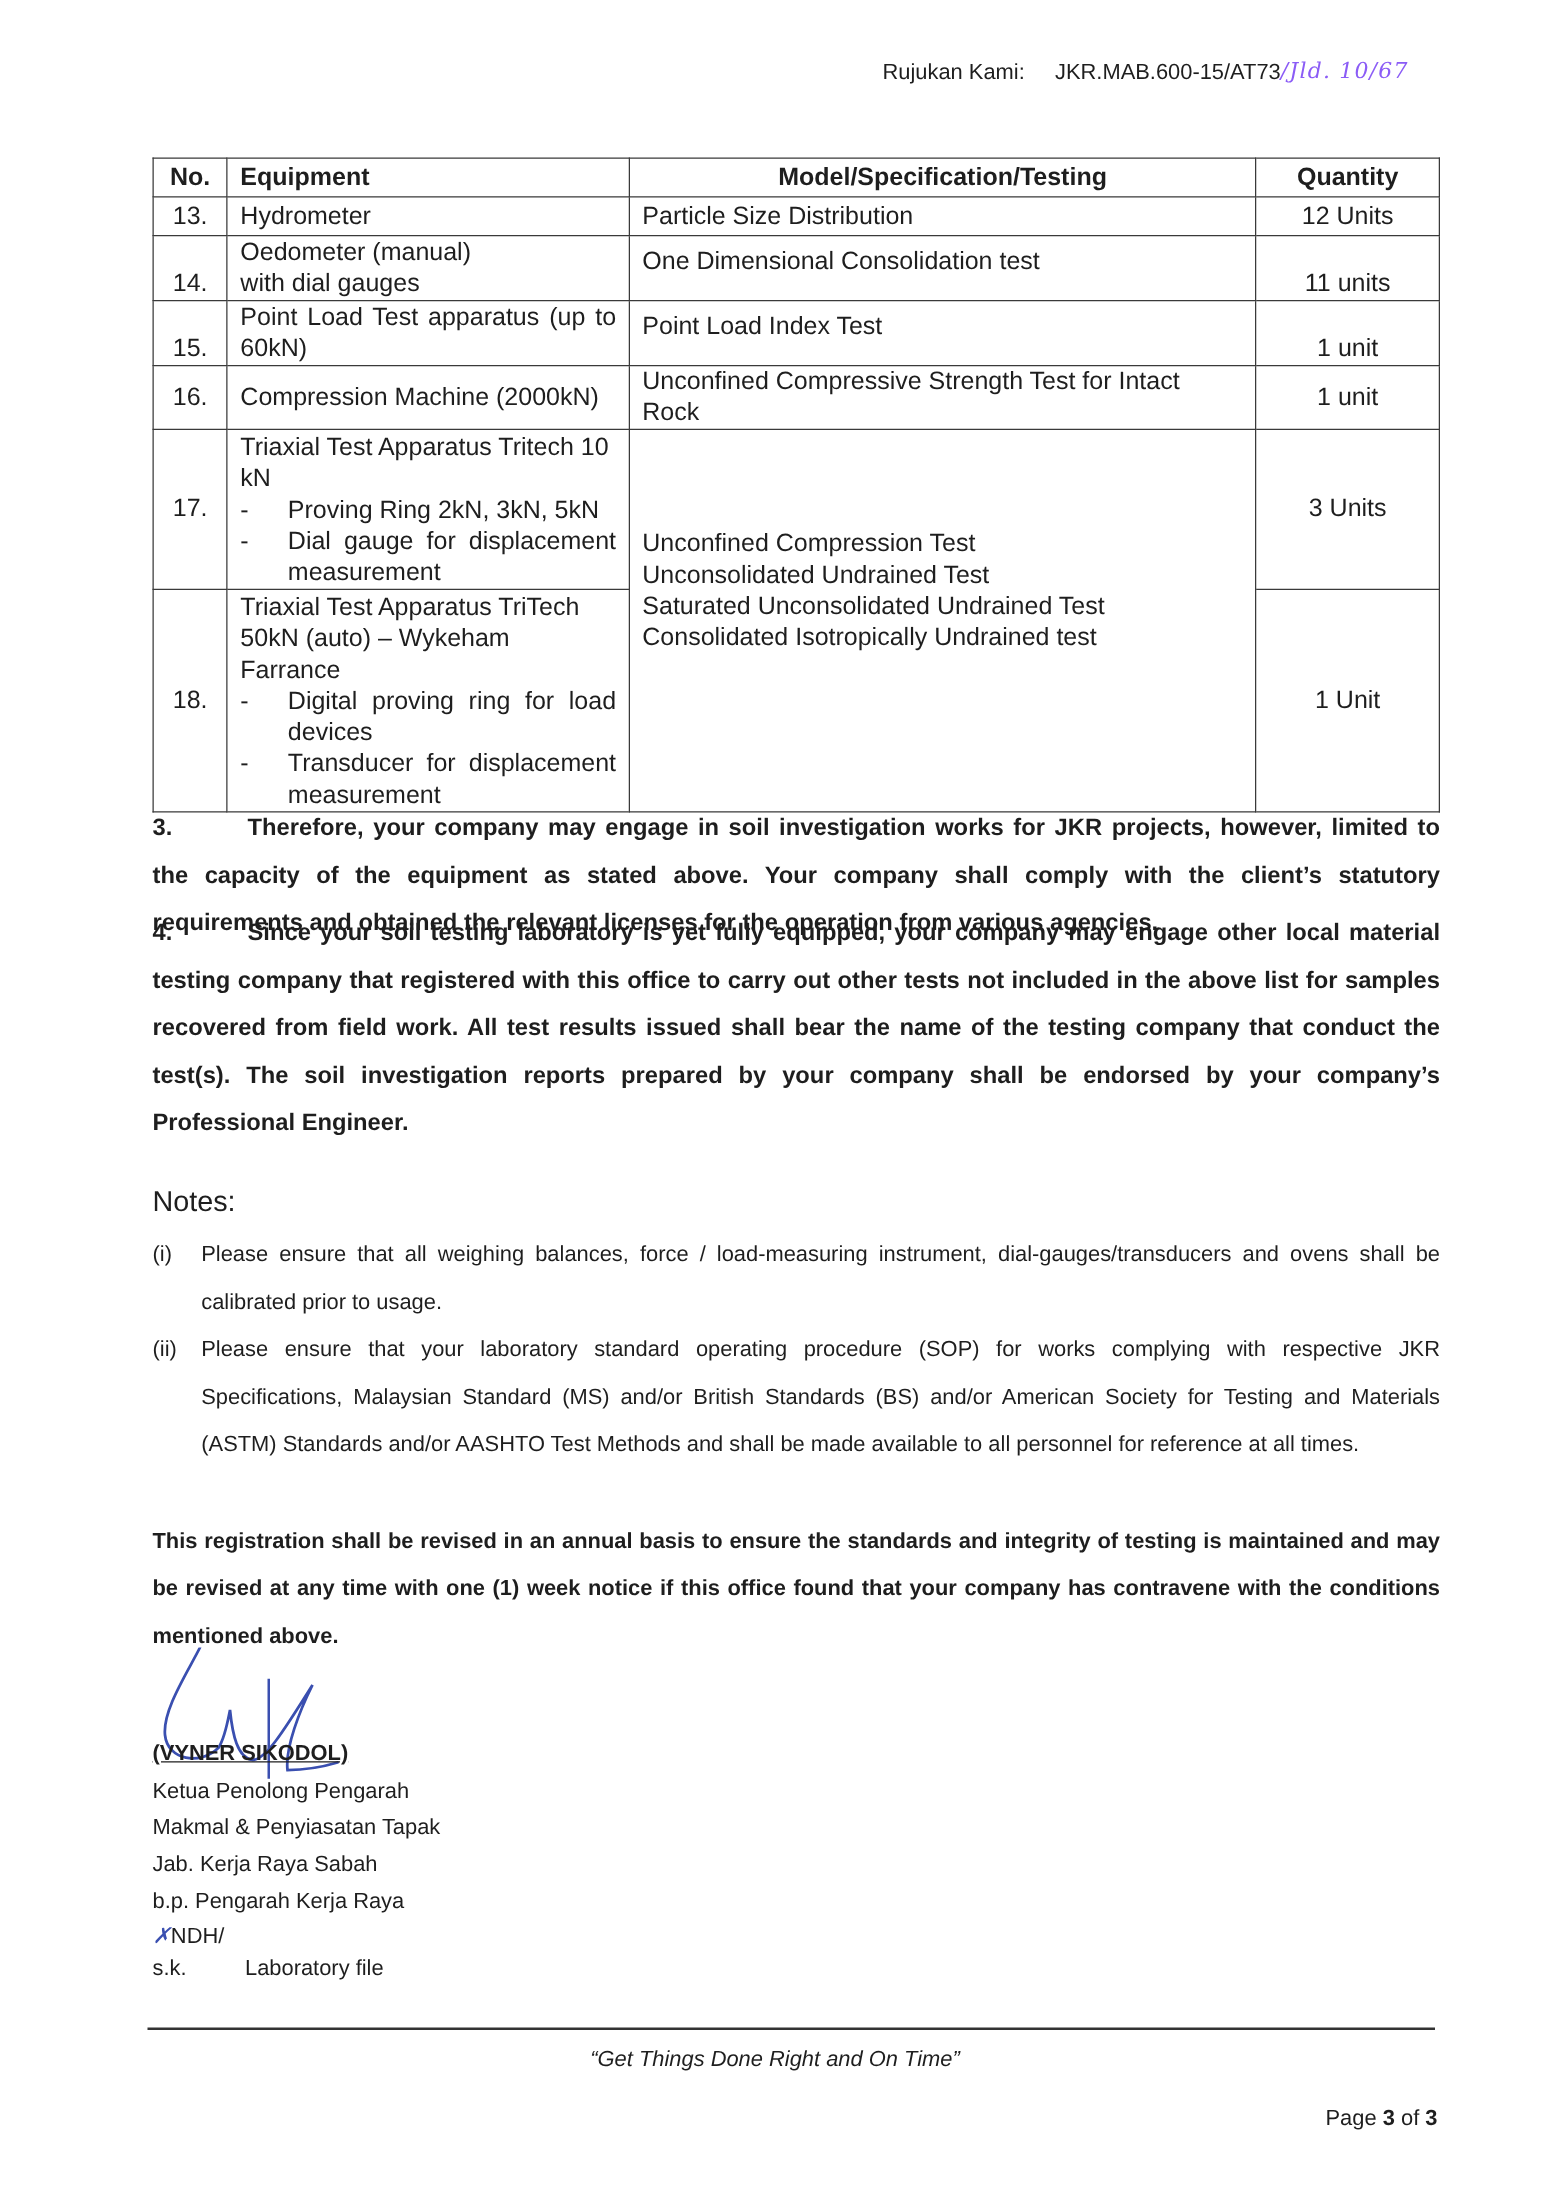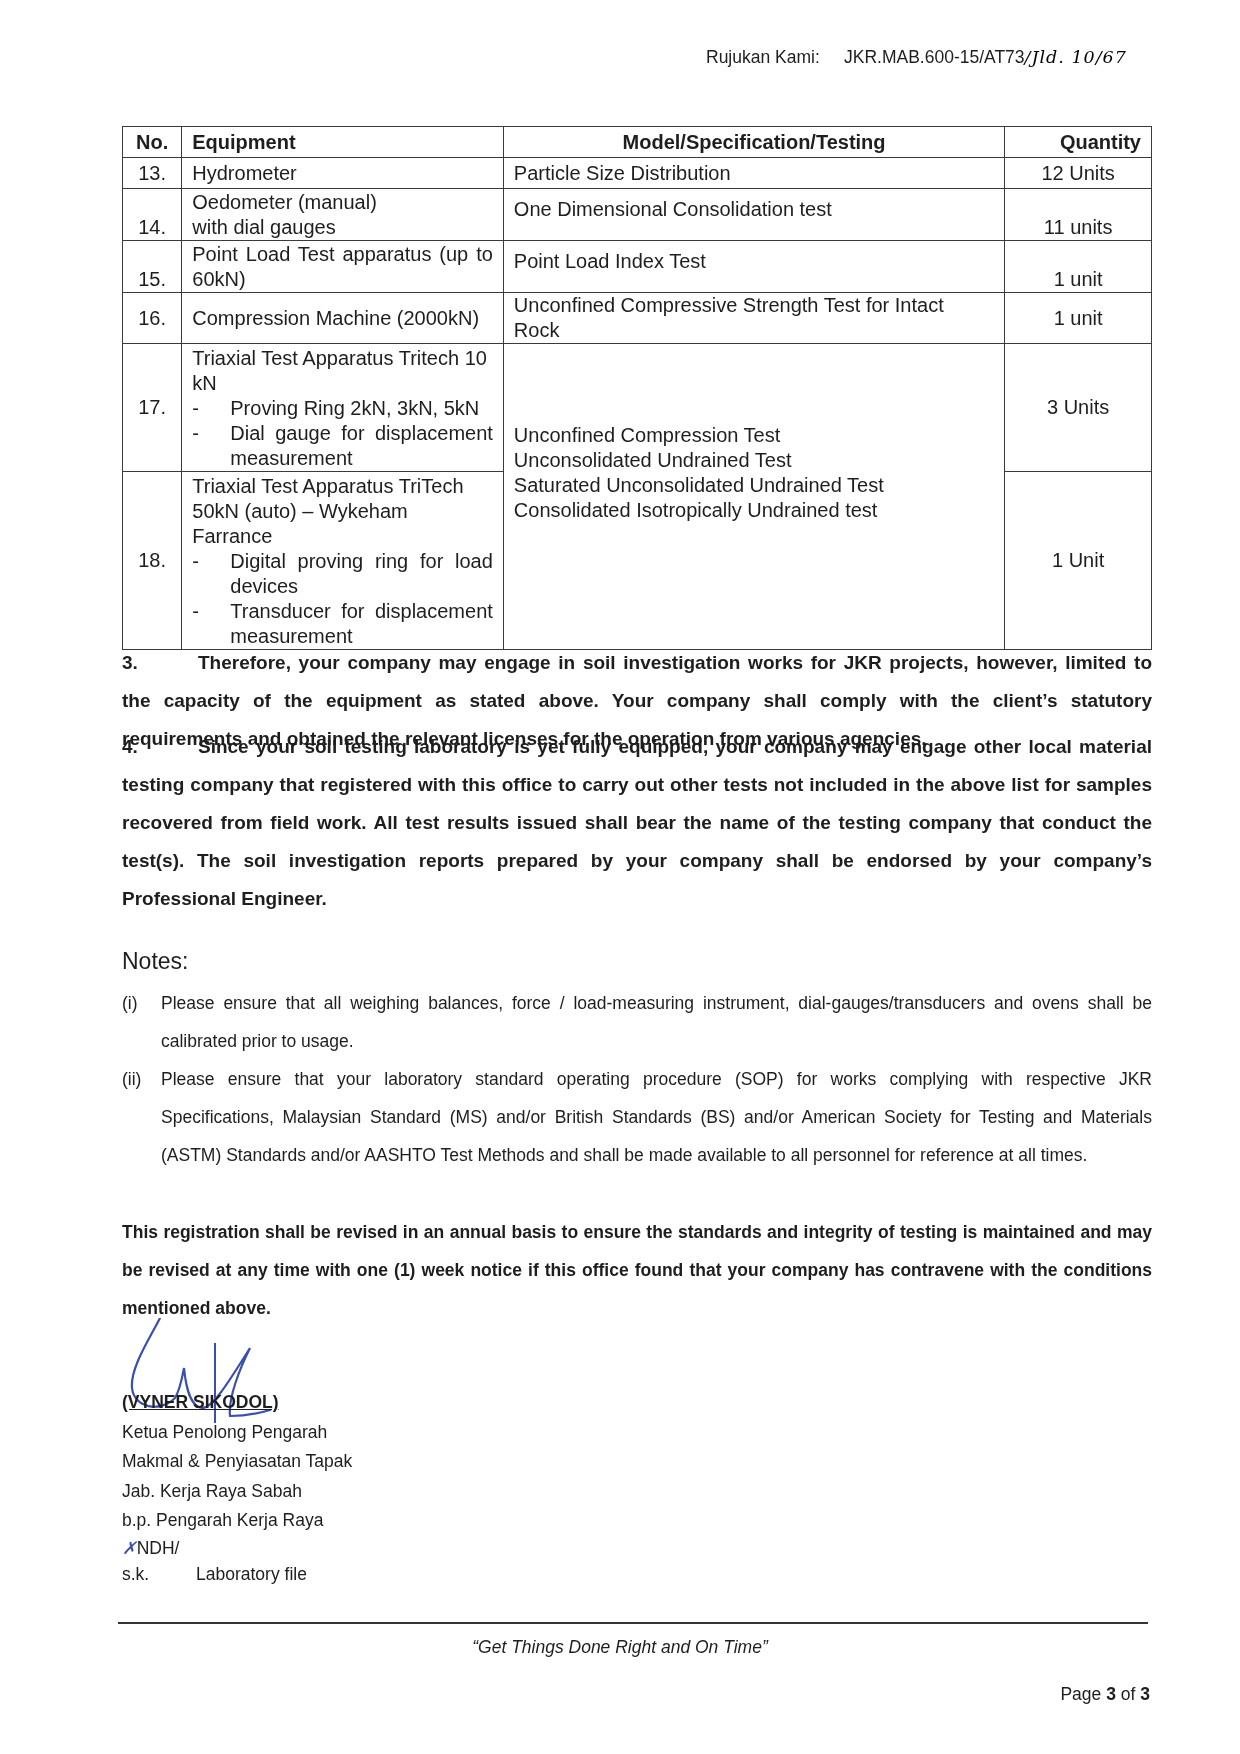--- a/index.html
+++ b/index.html
@@ -1,29 +1,29 @@
 <!DOCTYPE html>
 <html><head>
 <meta charset="utf-8">
 <style>
   html, body { margin: 0; padding: 0; background: #ffffff; }
   body { width: 1240px; height: 1754px; position: relative; overflow: hidden;
          font-family: "Liberation Sans", sans-serif; color: #1e1e1e; }
   .ref { position: absolute; left: 706px; top: 44px; font-size: 17.5px; line-height: 26px; }
   .ref .row { display: flex; }
   .ref .lbl { width: 138px; }
-  .ref .hand { font-family: "DejaVu Serif", serif; font-style: italic; color: #000000; letter-spacing: 1px; }
+  .ref .hand { font-family: "DejaVu Serif", serif; font-style: italic; color: #8b5cf6; letter-spacing: 1px; }
   table.eq { position: absolute; left: 122px; top: 126px; width: 1030px; border-collapse: collapse;
              font-size: 20px; line-height: 25px; }
   table.eq td, table.eq th { border: 1.5px solid #3a3a3a; padding: 0 10px; vertical-align: middle; }
   table.eq th { font-weight: bold; height: 30px; }
   th.c-no { width: 38px; }
   th.c-eq { width: 299px; text-align: left; }
   th.c-mod { width: 478px; text-align: center; }
-  th.c-qty { width: 125px; text-align: right; }
+  th.c-qty { width: 125px; text-align: center; }
   td.no { text-align: center; }
   td.qty { text-align: center; }
   td.just { text-align: justify; }
   .sub { display: flex; }
   .sub .dash { width: 38px; flex: none; }
   .sub .txt { flex: 1; text-align: justify; text-align-last: left; }
   .para { position: absolute; left: 122px; width: 1030px; font-size: 19px; line-height: 38px; text-align: justify; font-weight: bold; }
   .para .num { display: inline-block; width: 76px; }
   .notes-title { position: absolute; left: 122px; top: 948px; font-size: 23px; }
   .note { position: absolute; left: 122px; width: 1030px; font-size: 17.5px; line-height: 38px; display: flex; }

